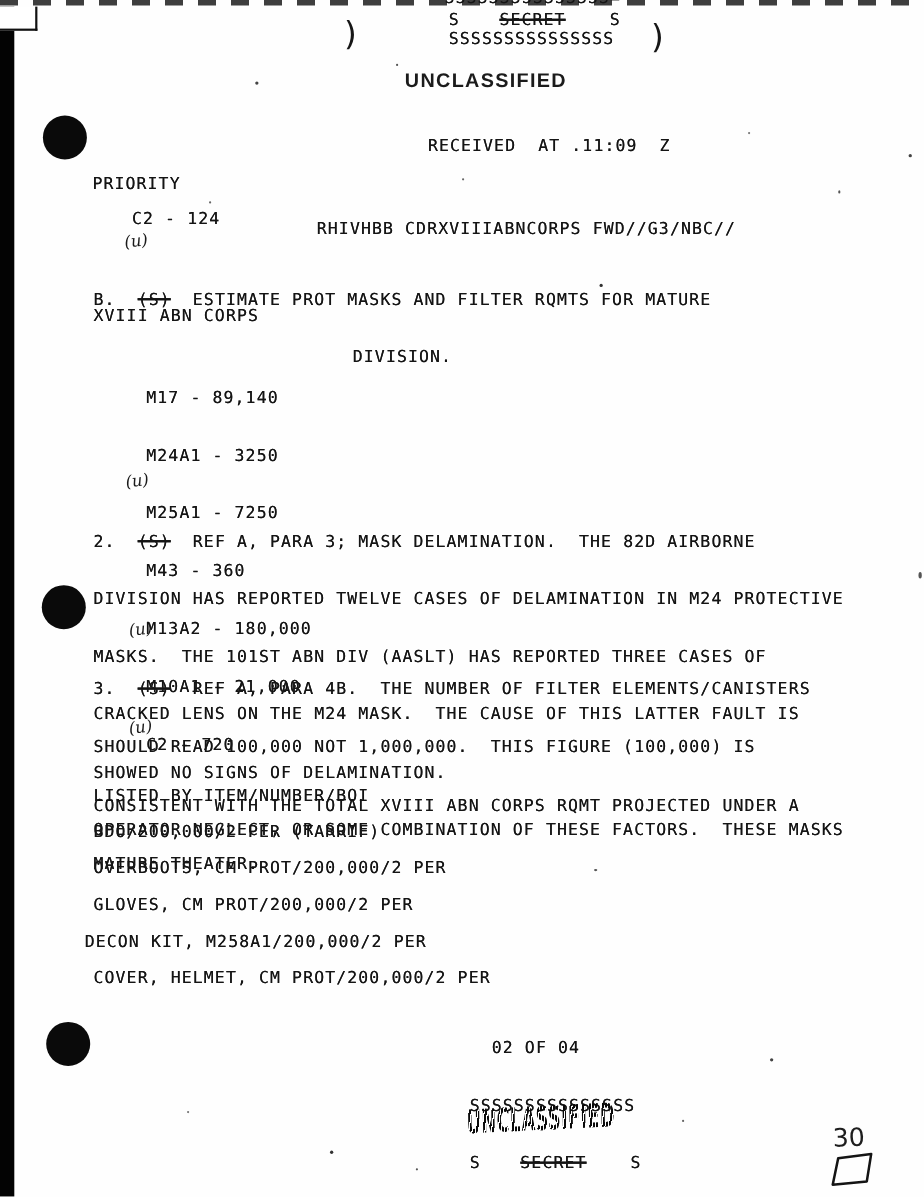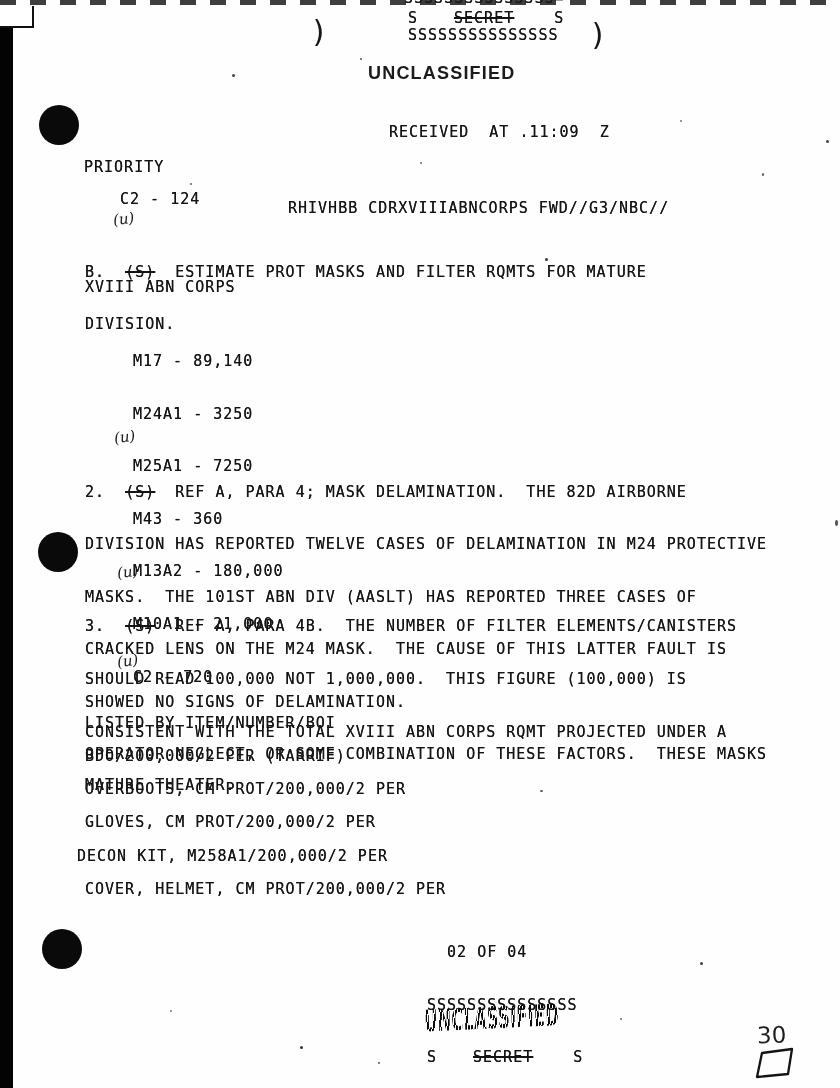--- a/index.html
+++ b/index.html
@@ -32,21 +32,21 @@
              font-weight:bold;font-size:18px;letter-spacing:1.2px;color:#1b1b1b;}
   .hdr-cut{left:404px;top:-10px;}
   .hdr-secret{left:408px;top:10px;}
   .hdr-sss{left:408px;top:27px;}
   .gap-m{margin-left:36px;}
   .gap-r{margin-left:40px;}
   .received{left:389px;top:124px;}
   .priority{left:84px;top:159px;}
   .address{left:288px;top:156px;margin-top:44px;}
   .msgref{left:120px;top:191px;}
-  .para-b{left:85px;top:228px;}
+  .para-b{left:85px;top:228px;text-align:center;}
   .corps{left:85px;top:279px;}
   .equip{left:133px;top:317px;}
   .para-2{left:85px;top:448px;}
   .para-3{left:85px;top:582px;}
   .para-4{left:85px;top:667px;}
   .listed{left:85px;top:715px;}
   .push-0{left:85px;top:748px;}
   .push-1{left:85px;top:781px;text-align:center;}
   .push-2{left:85px;top:814px;}
   .push-3{left:77px;top:848px;}
@@ -101,21 +101,21 @@
     <div>M17 - 89,140</div>
     <div>M24A1 - 3250</div>
     <div>M25A1 - 7250</div>
     <div>M43 - 360</div>
     <div>M13A2 - 180,000</div>
     <div>M10A1 - 21,000</div>
     <div>C2 - 720</div>
   </div>
 
   <div class="blk lh164 para-2">
-    <div><span>2.  </span><span class="strk">(S)</span><span>  REF A, PARA 4; MASK DELAMINATION.  THE 82D AIRBORNE</span></div>
+    <div><span>2.  </span><span class="strk">(S)</span><span>  REF A, PARA 3; MASK DELAMINATION.  THE 82D AIRBORNE</span></div>
     <div>DIVISION HAS REPORTED TWELVE CASES OF DELAMINATION IN M24 PROTECTIVE</div>
     <div>MASKS.  THE 101ST ABN DIV (AASLT) HAS REPORTED THREE CASES OF</div>
     <div>CRACKED LENS ON THE M24 MASK.  THE CAUSE OF THIS LATTER FAULT IS</div>
     <div>SHOWED NO SIGNS OF DELAMINATION.</div>
     <div>OPERATOR NEGLECT, OR SOME COMBINATION OF THESE FACTORS.  THESE MASKS</div>
   </div>
 
   <div class="blk lh170 para-3">
     <div><span>3.  </span><span class="strk">(S)</span><span>  REF A, PARA 4B.  THE NUMBER OF FILTER ELEMENTS/CANISTERS</span></div>
     <div>SHOULD READ 100,000 NOT 1,000,000.  THIS FIGURE (100,000) IS</div>

